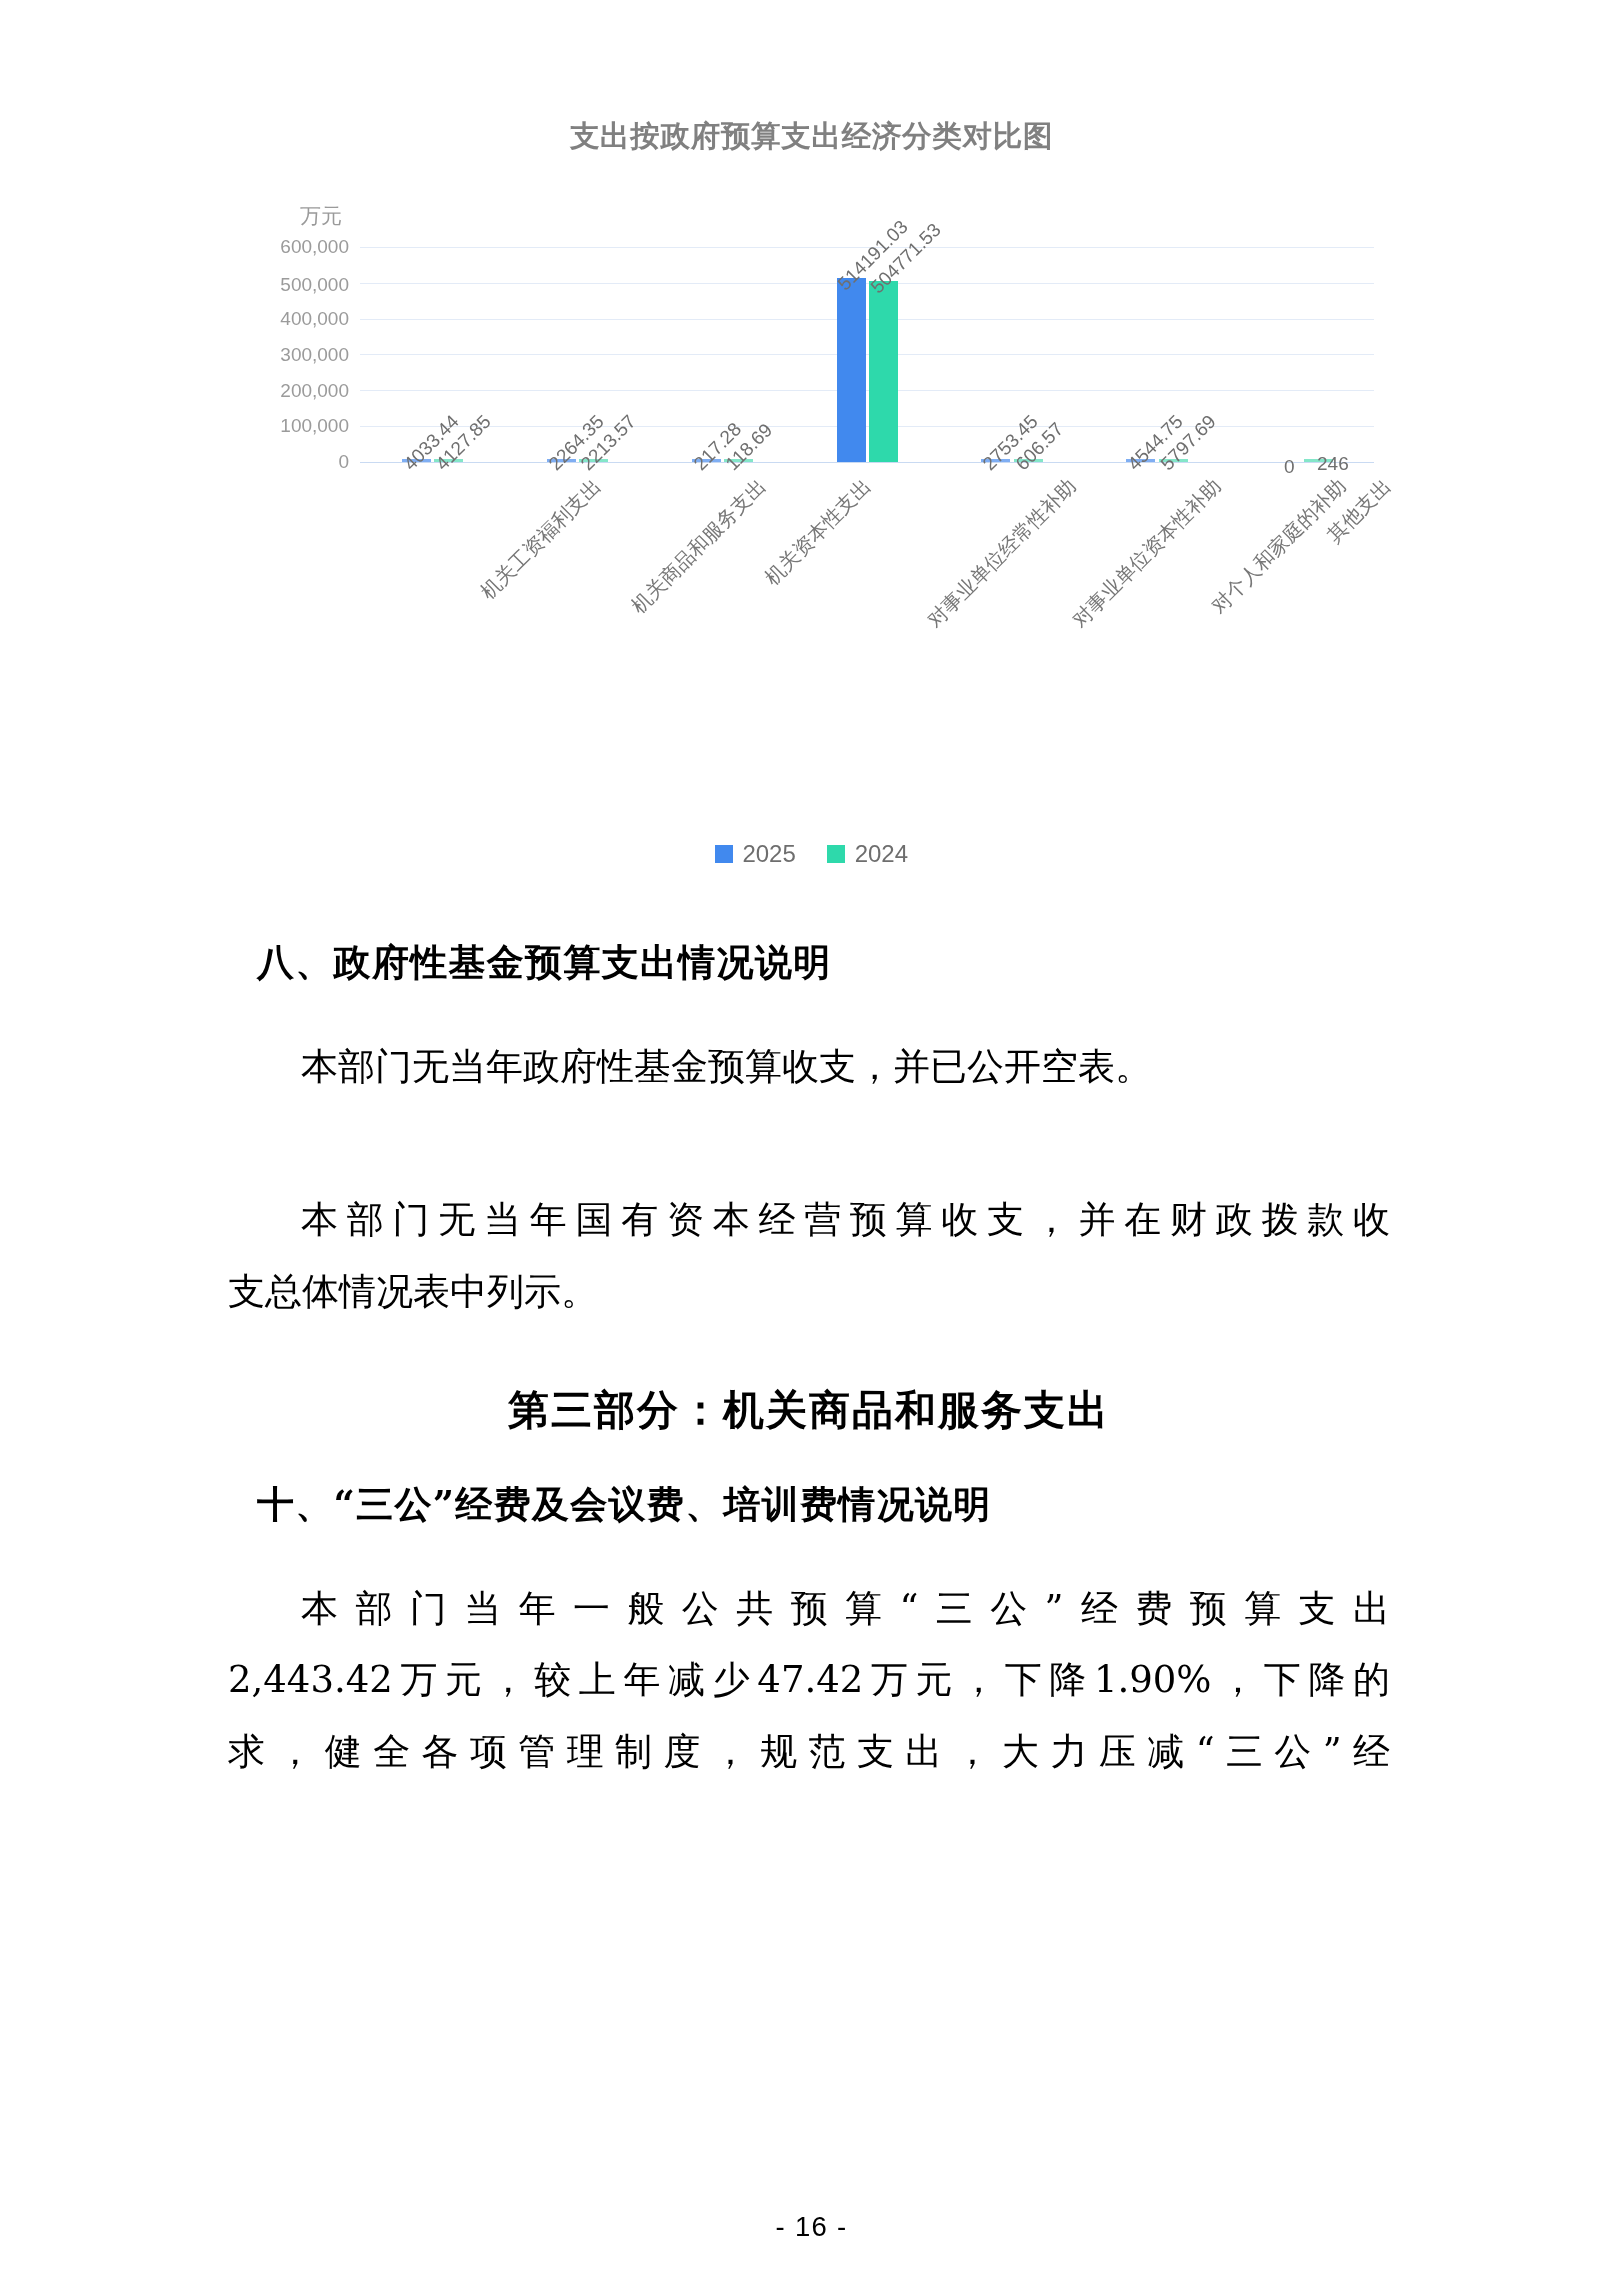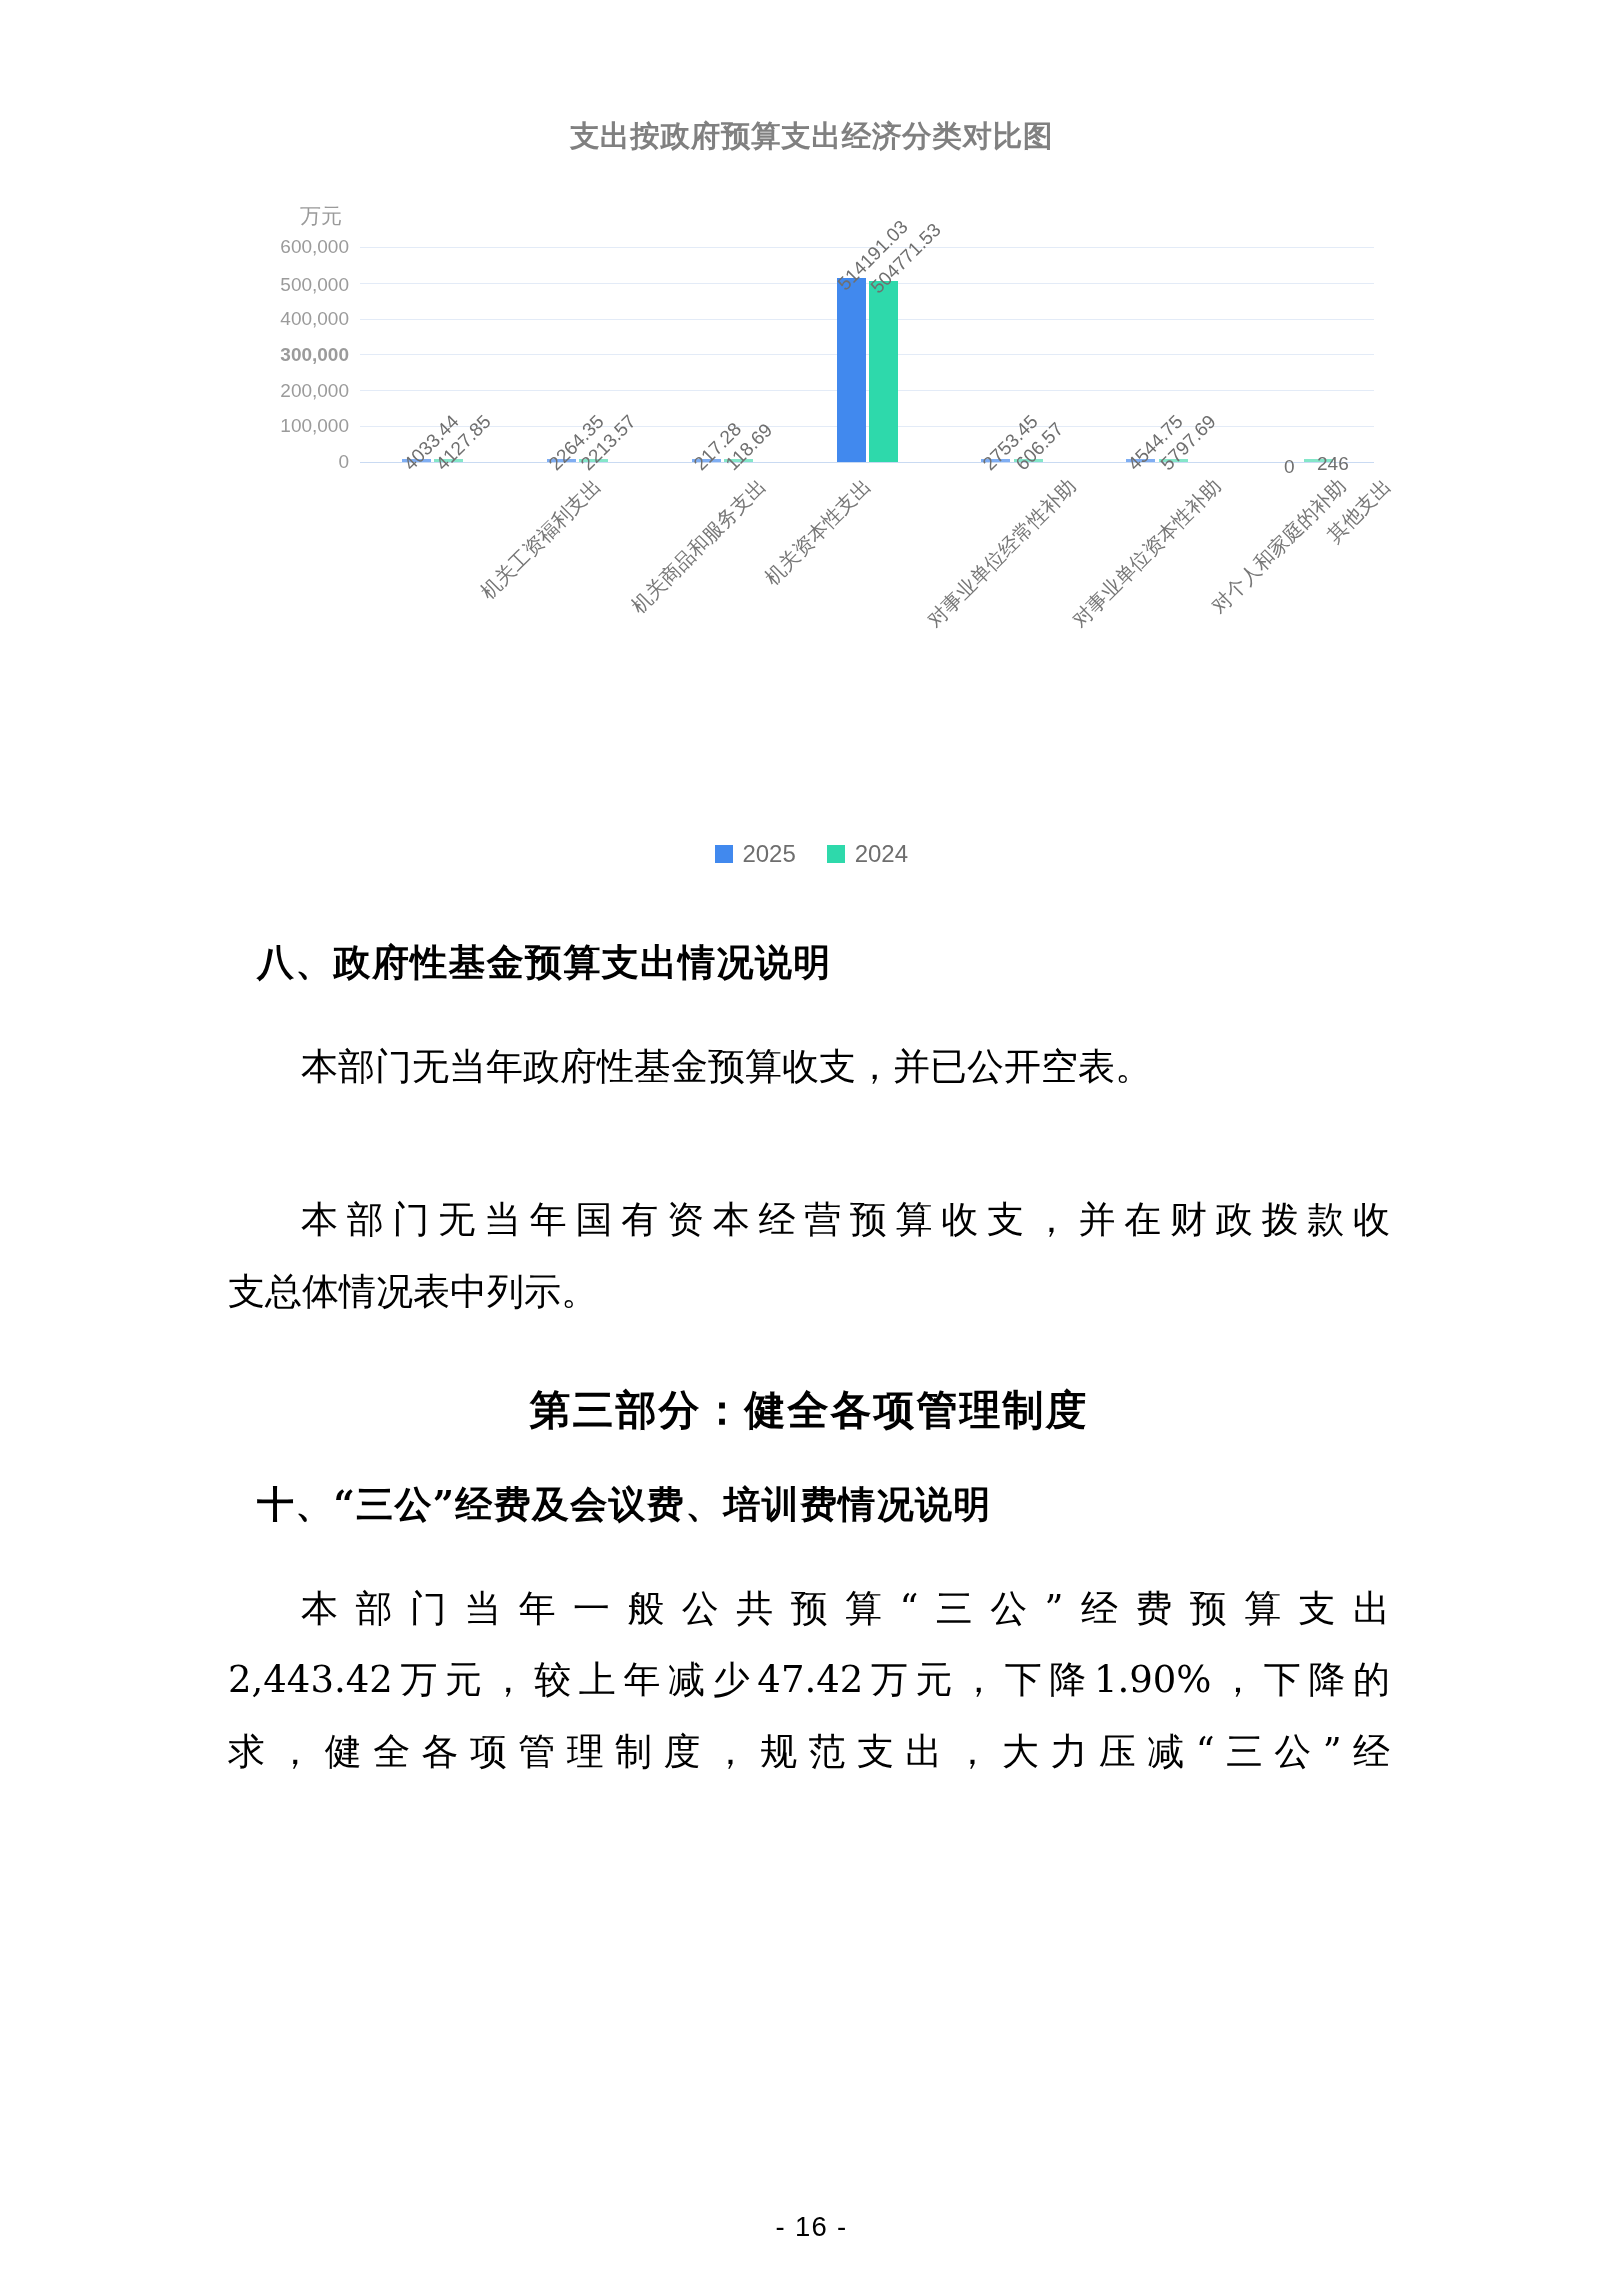--- a/index.html
+++ b/index.html
@@ -267,21 +267,21 @@
           <div class="bar tiny2024" style="left: 799px; width: 29px; height: 3.3px;"></div>
           <div class="dlabel" style="left: 812px; top: 206px;">5797.69</div>
           <div class="dlabel flat" style="left: 924px; top: 209px;">0</div>
           <div class="bar tiny2024" style="left: 944px; width: 29px; height: 3.3px;"></div>
           <div class="dlabel flat" style="left: 957px; top: 206px;">246</div>
         </div>
       <div id="ylabels">
           <div class="ylabel" style="top: 31px;">600,000</div>
           <div class="ylabel" style="top: 69px;">500,000</div>
           <div class="ylabel" style="top: 103px;">400,000</div>
-          <div class="ylabel" style="top: 139px; font-weight: bold;">300,000</div>
+          <div class="ylabel" style="top: 139px;">300,000</div>
           <div class="ylabel" style="top: 175px;">200,000</div>
           <div class="ylabel" style="top: 210px;">100,000</div>
           <div class="ylabel" style="top: 246px;">0</div>
         </div>
       <div id="catlabels">
           <div class="catlabel" style="left: 186px; top: 257px;">机关工资福利支出</div>
           <div class="catlabel" style="left: 331px; top: 257px;">机关商品和服务支出</div>
           <div class="catlabel" style="left: 476px; top: 257px;">机关资本性支出</div>
           <div class="catlabel" style="left: 621px; top: 257px;">对事业单位经常性补助</div>
           <div class="catlabel" style="left: 766px; top: 257px;">对事业单位资本性补助</div>
@@ -304,21 +304,21 @@
     <div class="gap-md"></div>
 
 
     <div class="gap-md"></div>
 
     <p class="para spread">本部门无当年国有资本经营预算收支，并在财政拨款收</p>
     <p class="para" style="text-indent:0">支总体情况表中列示。</p>
 
     <div class="gap-lg"></div>
 
-    <h1 class="h-part">第三部分：健全各项管理制度</h1>
+    <h1 class="h-part">第三部分：机关商品和服务支出</h1>
 
     <div class="gap-md"></div>
 
     <h2 class="h-sec">十、“三公”经费及会议费、培训费情况说明</h2>
 
     <div class="gap-md"></div>
 
     <p class="para spread">本部门当年一般公共预算“三公”经费预算支出</p>
     <p class="para spread" style="text-indent:0">2,443.42万元，较上年减少47.42万元，下降1.90%，下降的</p>
     <p class="para spread" style="text-indent:0">求，健全各项管理制度，规范支出，大力压减“三公”经</p>

